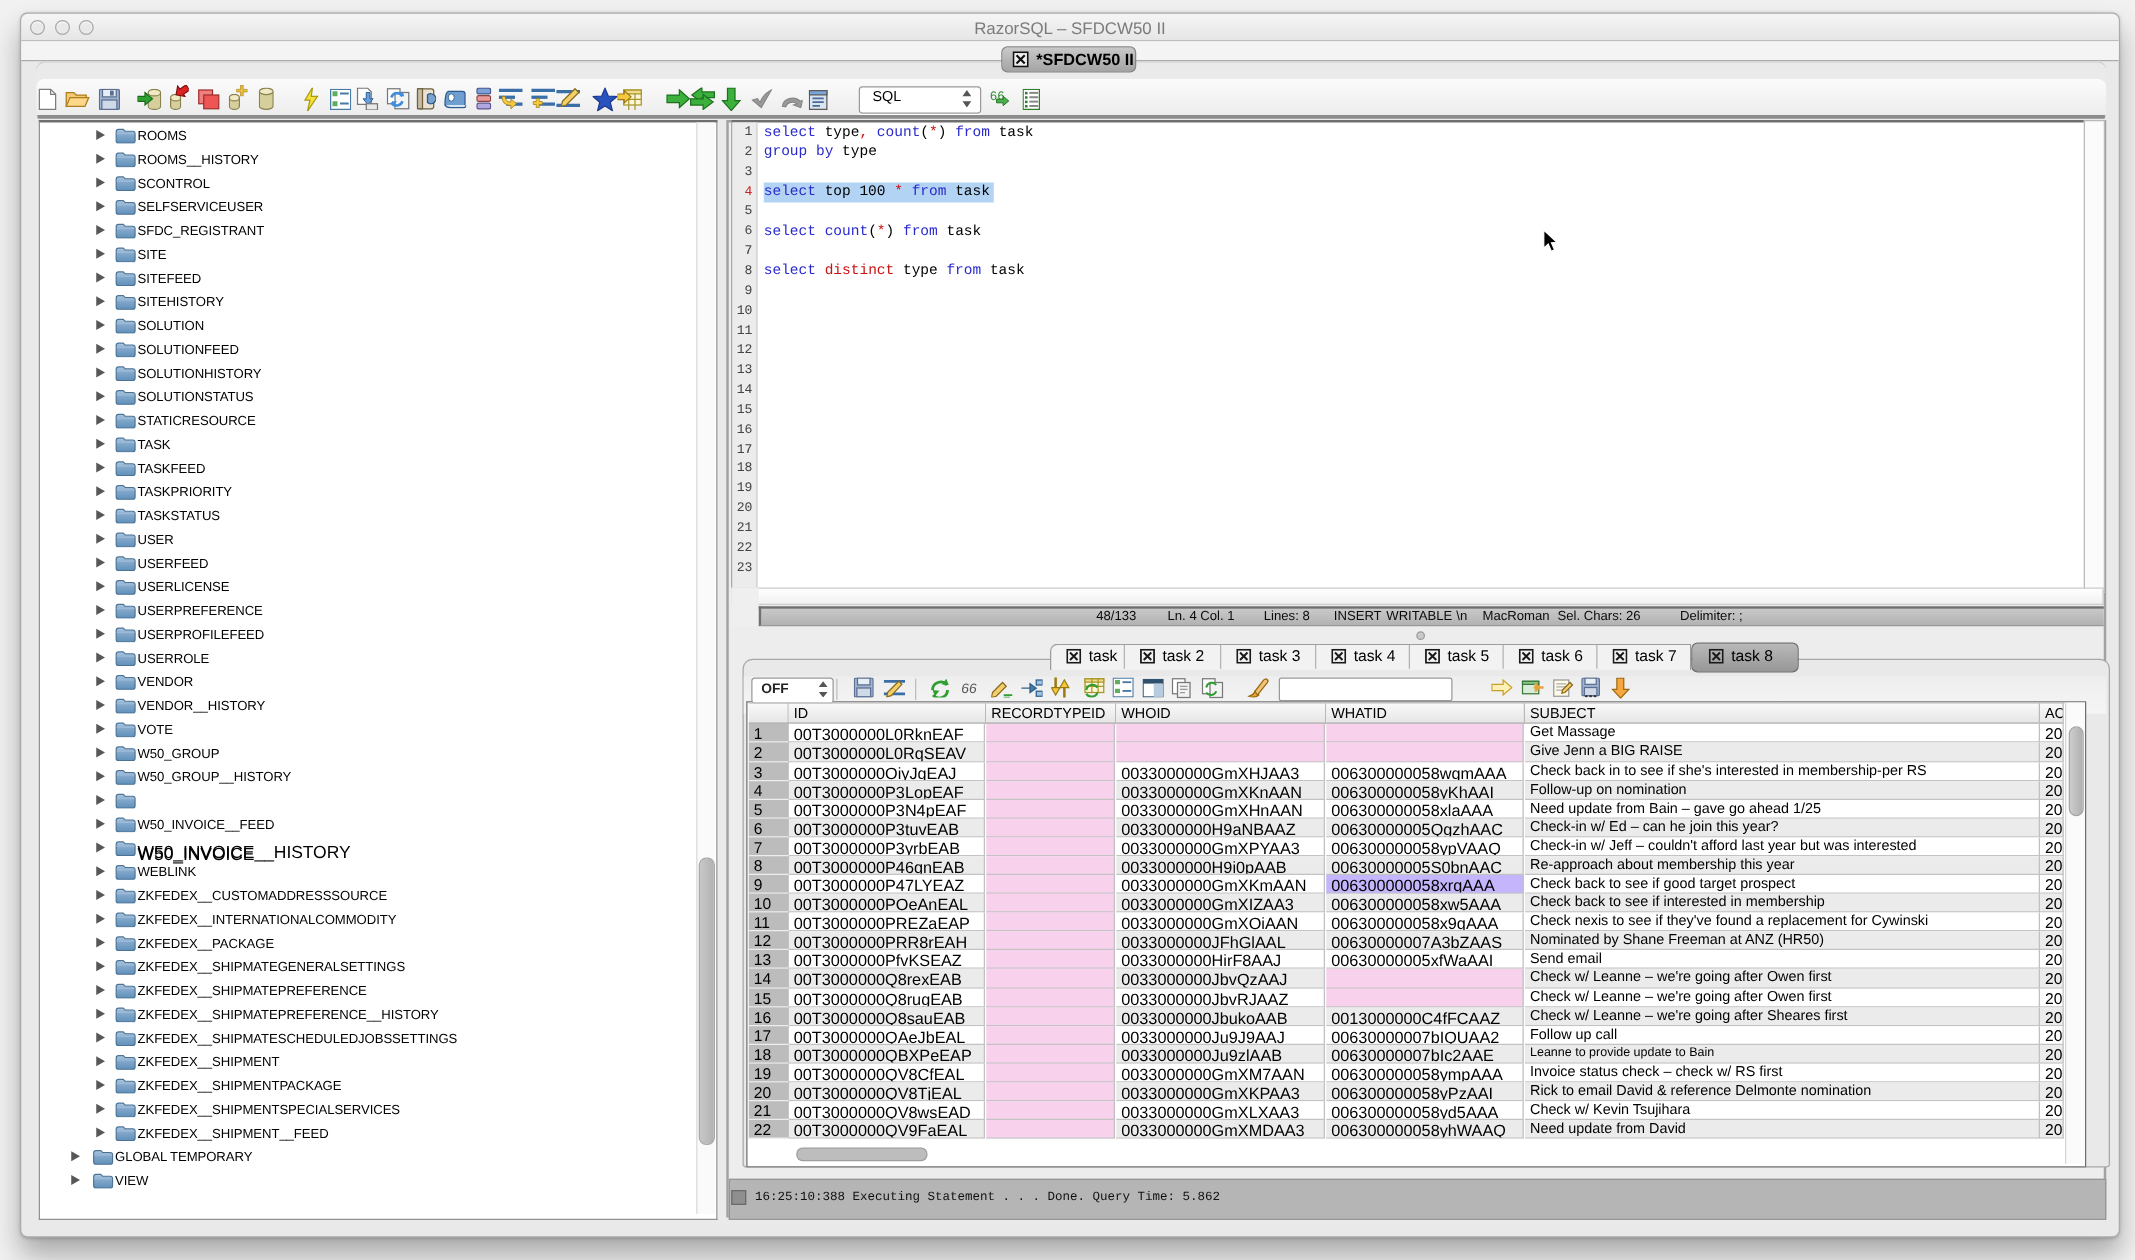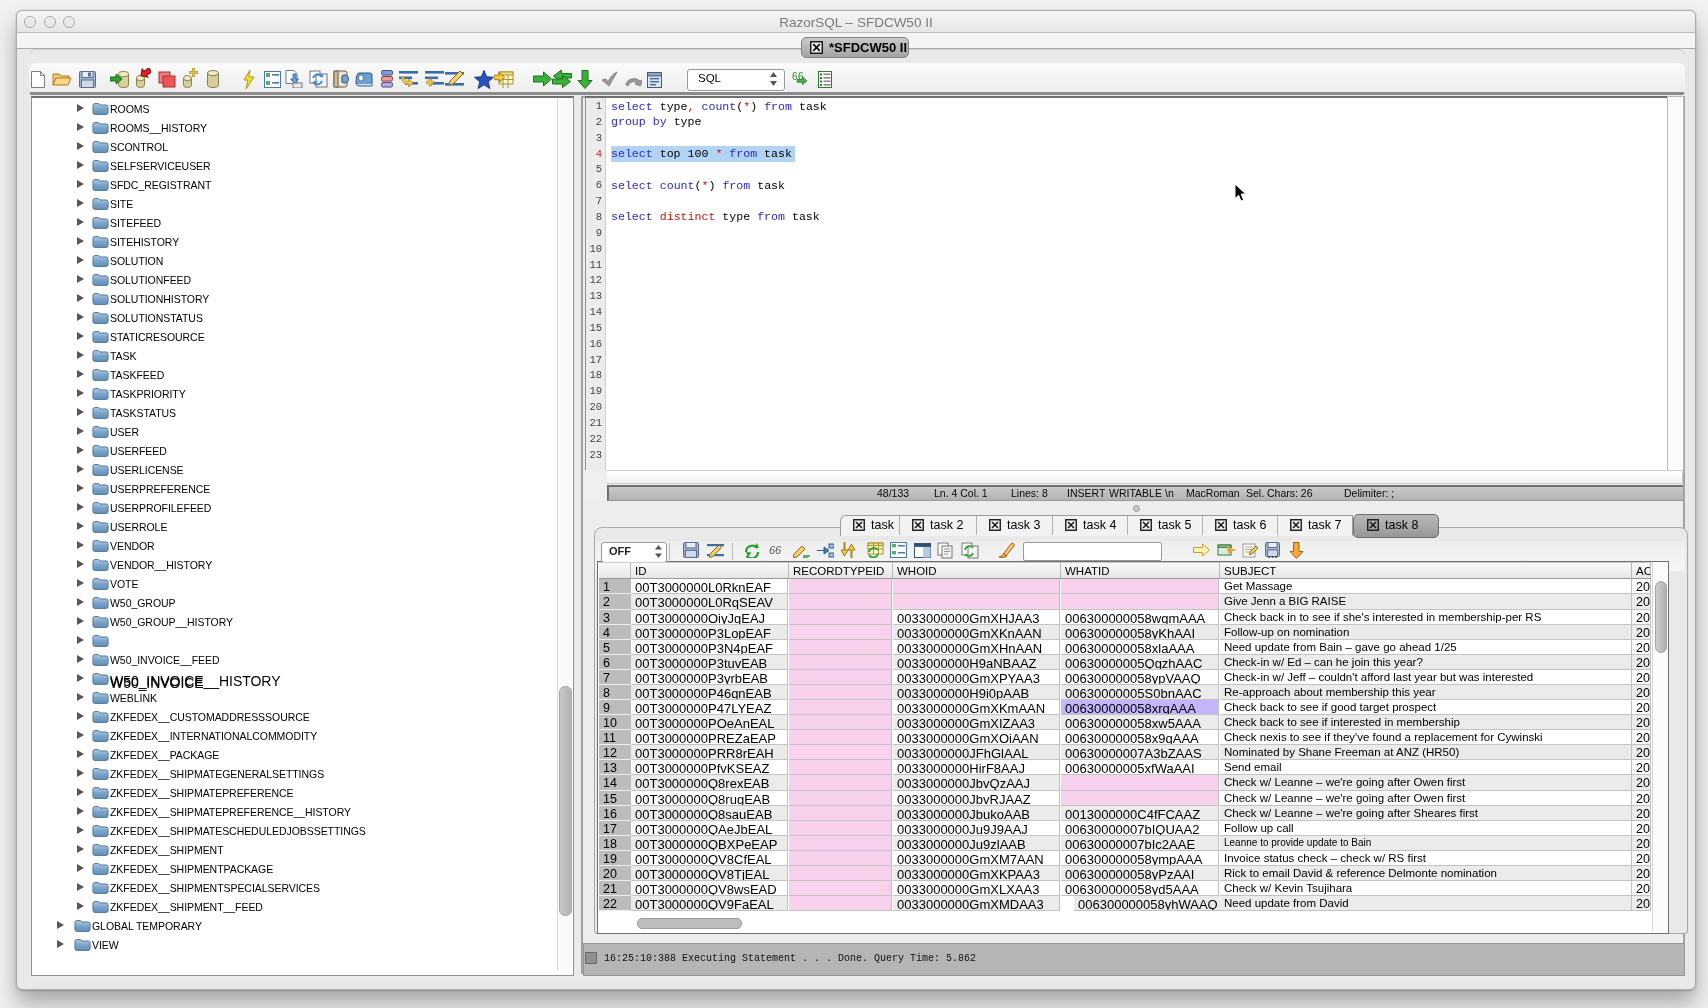--- a/index.html
+++ b/index.html
@@ -852,21 +852,21 @@
 <div class="a cell" style="left:614px;top:870px;width:152px;height:13.08px;background:#ffffff;font-size:13px;">00T3000000QV8wsEAD</div>
 <div class="a cell" style="left:772px;top:870px;width:98px;height:13.08px;background:#f8d2ec;font-size:13px;"></div>
 <div class="a cell" style="left:876px;top:870px;width:162px;height:13.08px;background:#ffffff;font-size:13px;">0033000000GmXLXAA3</div>
 <div class="a cell" style="left:1044px;top:870px;width:153px;height:13.08px;background:#ffffff;font-size:13px;">006300000058yd5AAA</div>
 <div class="a cell" style="left:1203px;top:870px;width:407px;height:13.08px;background:#ffffff;font-size:11.5px;">Check w/ Kevin Tsujihara</div>
 <div class="a cell" style="left:1615px;top:870px;width:14px;height:13.08px;background:#ffffff;font-size:12.5px;">200</div>
 <div class="a rncell" style="left:582px;top:885.08px;width:28px;height:13.08px;padding-left:4px;">22</div>
 <div class="a cell" style="left:614px;top:885.08px;width:152px;height:13.08px;background:#ebebeb;font-size:13px;">00T3000000QV9FaEAL</div>
 <div class="a cell" style="left:772px;top:885.08px;width:98px;height:13.08px;background:#f8d2ec;font-size:13px;"></div>
 <div class="a cell" style="left:876px;top:885.08px;width:162px;height:13.08px;background:#ebebeb;font-size:13px;">0033000000GmXMDAA3</div>
-<div class="a cell" style="left:1044px;top:885.08px;width:153px;height:13.08px;background:#ebebeb;font-size:13px;margin-left:13px;">006300000058yhWAAQ</div>
+<div class="a cell" style="left:1044px;top:885.08px;width:153px;height:13.08px;background:#ebebeb;font-size:13px;">006300000058yhWAAQ</div>
 <div class="a cell" style="left:1203px;top:885.08px;width:407px;height:13.08px;background:#ebebeb;font-size:11.5px;">Need update from David</div>
 <div class="a cell" style="left:1615px;top:885.08px;width:14px;height:13.08px;background:#ebebeb;font-size:12.5px;">200</div>
 <div class="a" style="left:582px;top:900.16px;width:1052px;height:19.84px;background:#fff;"></div>
 <div class="a hthumb"></div>
     <div class="a rvsb"></div>
     <div class="a rvthumb"></div>
 <div class="a botbar"></div>
 <div class="a" style="left:568px;top:941px;width:10px;height:10px;background:#8f8f8f;border:1px solid #6a6a6a;"></div>
 <div class="a mono" style="left:587px;top:942px;font-size:10px;color:#111;">16:25:10:388 Executing Statement . . . Done. Query Time: 5.862</div>
 <svg class="a" style="left:1217px;top:172px;" width="12" height="19" viewBox="0 0 12 19">

